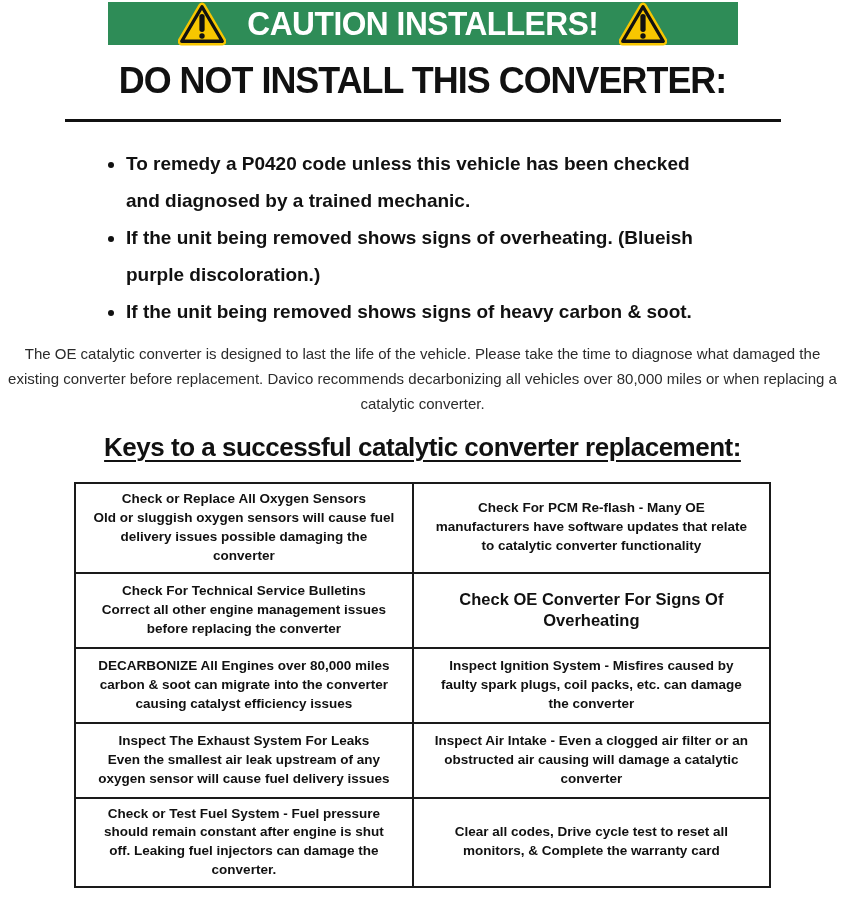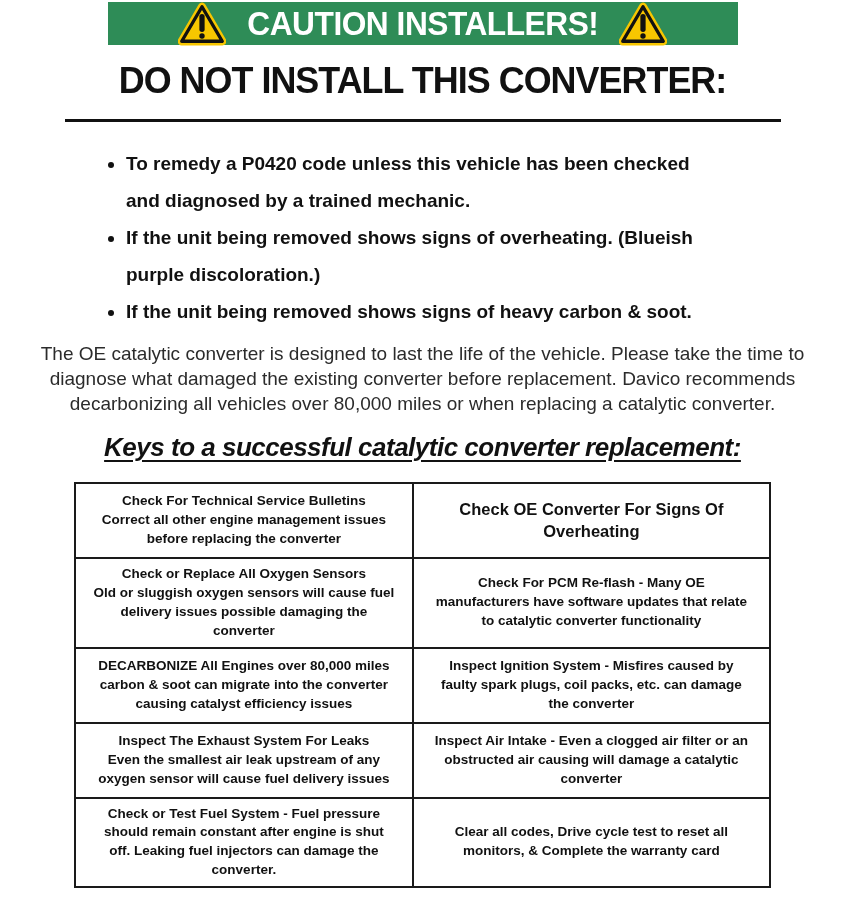--- a/index.html
+++ b/index.html
@@ -65,37 +65,36 @@
     font-weight: 700;
     font-size: 19px;
     line-height: 37px;
   }
 
   
   .intro {
     margin: 11px auto 0;
     width: 836px;
     text-align: center;
-    font-size: 19px;
+    font-size: 15px;
     font-weight: 400;
     line-height: 25px;
     color: #2b2b2b;
   }
 
   
   .keys-heading {
     margin-top: 16px;
     text-align: center;
     font-size: 26px;
     font-weight: 800;
     letter-spacing: -0.5px;
     text-decoration: underline;
     text-decoration-thickness: 2px;
     text-underline-offset: 4px;
-    font-style: italic;
   }
 
   
   table.tips {
     margin: 19px auto 0;
     width: 697px;
     border-collapse: collapse;
     table-layout: fixed;
   }
   table.tips td {
@@ -149,28 +148,28 @@
 
   <h2 class="keys-heading">Keys to a successful catalytic converter replacement:</h2>
 
   <table class="tips">
     <colgroup>
         <col class="left-col">
         <col class="right-col">
       </colgroup>
     <tbody>
       <tr>
+        <td>Check or Replace All Oxygen Sensors
+Old or sluggish oxygen sensors will cause fuel delivery issues possible damaging the converter</td>
+        <td>Check For PCM Re-flash - Many OE manufacturers have software updates that relate to catalytic converter functionality</td>
+      </tr>
+      <tr>
         <td>Check For Technical Service Bulletins
 Correct all other engine management issues before replacing the converter</td>
         <td class="cell-large">Check OE Converter For Signs Of Overheating</td>
-      </tr>
-      <tr>
-        <td>Check or Replace All Oxygen Sensors
-Old or sluggish oxygen sensors will cause fuel delivery issues possible damaging the converter</td>
-        <td>Check For PCM Re-flash - Many OE manufacturers have software updates that relate to catalytic converter functionality</td>
       </tr>
       <tr>
         <td>DECARBONIZE All Engines over 80,000 miles carbon &amp; soot can migrate into the converter causing catalyst efficiency issues</td>
         <td>Inspect Ignition System - Misfires caused by faulty spark plugs, coil packs, etc. can damage the converter</td>
       </tr>
       <tr>
         <td>Inspect The Exhaust System For Leaks
 Even the smallest air leak upstream of any oxygen sensor will cause fuel delivery issues</td>
         <td>Inspect Air Intake - Even a clogged air filter or an obstructed air causing will damage a catalytic converter</td>
       </tr>

